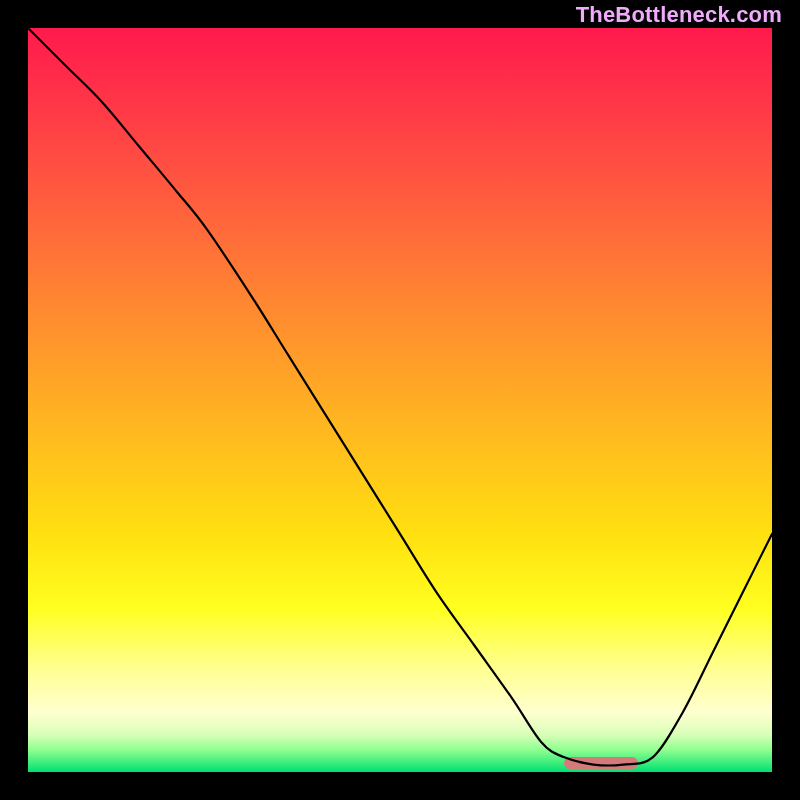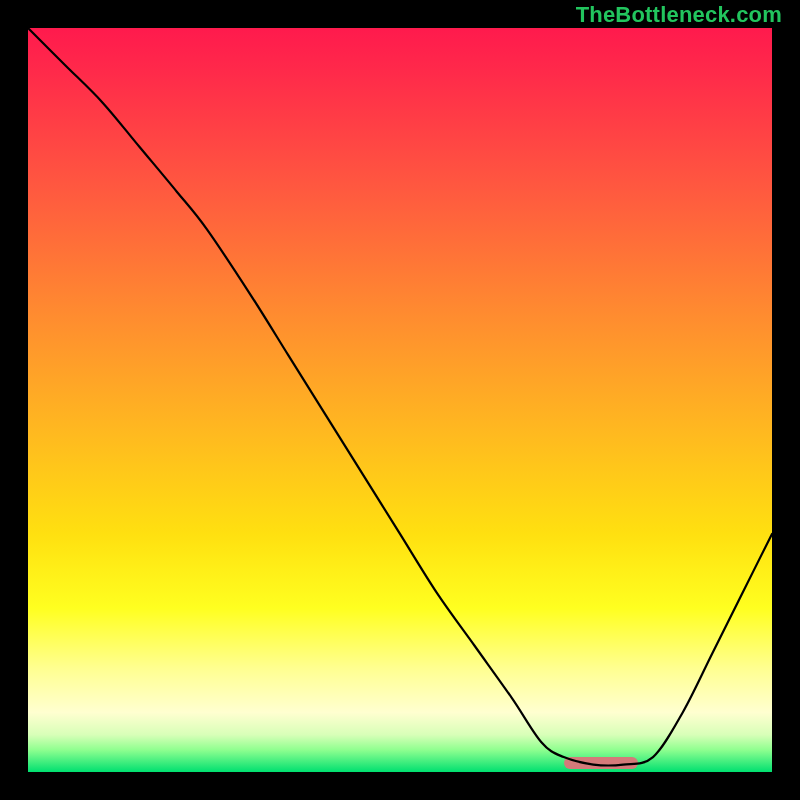--- a/index.html
+++ b/index.html
@@ -8,21 +8,21 @@
     height: 800px;
     background: #000;
     position: relative;
     font-family: Arial, Helvetica, sans-serif;
     overflow: hidden;
   }
   .watermark {
     position: absolute;
     top: 2px;
     right: 18px;
-    color: #22c55e;
+    color: #f0abfc;
     font-size: 22px;
     font-weight: bold;
     letter-spacing: 0.2px;
     z-index: 10;
     text-align: right;
   }
   .plot {
     position: absolute;
     left: 28px;
     top: 28px;

